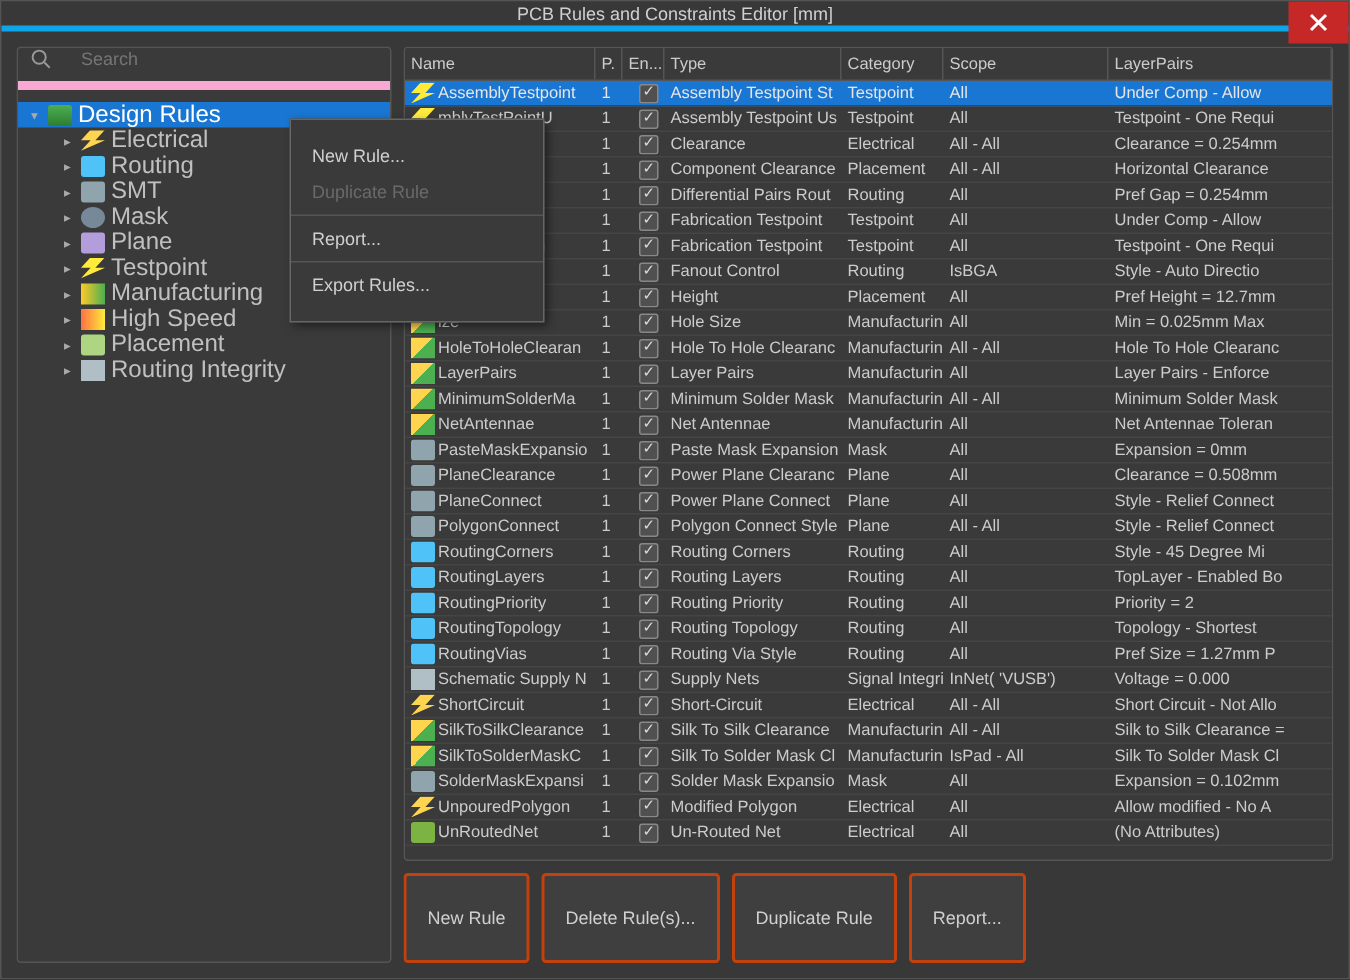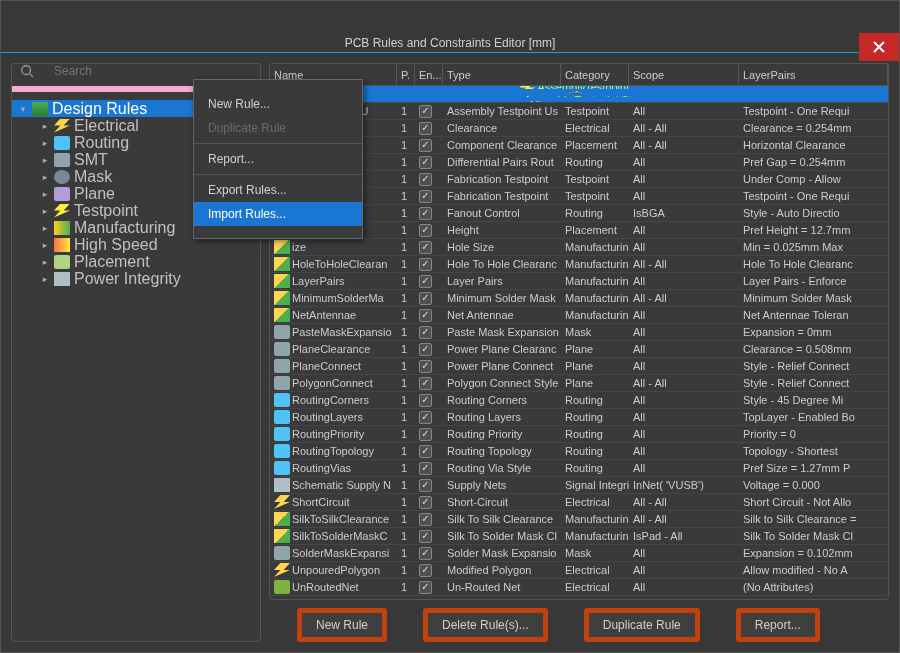--- a/index.html
+++ b/index.html
@@ -19,22 +19,21 @@
     flex-direction: column;
     position: relative;
   }
   .titlebar {
     height: 20px;
     background: #383838;
     display: flex;
     align-items: center;
     justify-content: center;
     position: relative;
-    border-bottom: 1px solid #0ea5e9;
-    margin-top: 32px;
+    border-bottom: 4px solid #0ea5e9;
   }
   .titlebar .title {
     color: #d0d0d0;
     font-size: 12px;
   }
   .close-btn {
     position: absolute;
     right: 0;
     top: 0;
     width: 40px;
@@ -152,25 +151,25 @@
   }
   .grid-header .col { border-right: 1px solid #555; padding: 0 4px; height:100%; display:flex; align-items:center;}
   .grid-body {
     flex: 1;
     overflow: hidden;
   }
   .grid-row {
     border-bottom: 1px solid #454545;
     color: #ccc;
   }
-  .grid-row.selected { background: #1976d2; color: #bef264; flex-direction: column; }
+  .grid-row.selected { background: #1976d2; color: #e5e5e5; }
   .col { overflow: hidden; white-space: nowrap; text-overflow: clip; padding: 0 4px;}
   .c-name { width: 127px; display:flex; align-items:center; gap:2px;}
   .c-p { width: 18px; }
-  .c-en { width: 28px; text-align:left;}
+  .c-en { width: 28px; text-align:right;}
   .c-type { width: 118px; }
   .c-cat { width: 68px; }
   .c-scope { width: 110px; }
   .c-attr { flex: 1; }
   .chk {
     width: 13px; height: 13px;
     border: 1px solid #888;
     background: #505050;
     display: inline-flex;
     align-items: center;
@@ -189,27 +188,26 @@
     display:inline-flex;align-items:center;justify-content:center;
     flex-shrink:0;
   }
   .toolbar-row {
     display: flex;
     gap: 8px;
     padding: 2px 0 0 0;
   }
   .btn {
     background: #3f3f3f;
-    border: 5px solid #c2410c;
+    border: 2px solid #c2410c;
     color: #d0d0d0;
     font-size: 12px;
-    padding: 5px 14px;
+    padding: 21px 14px;
     border-radius: 3px;
     cursor: pointer;
-    margin-left: 28px;
   }
   .btn.primary { border-color: #888; }
   .footer {
     display: flex;
     justify-content: space-between;
     align-items: center;
     padding-top: 4px;
     border-top: 1px solid #555;
     margin-top: 2px;
   }
@@ -357,21 +355,21 @@
                   <span class="ic ic-place"></span>
                 </span>
                 <span class="lbl">Placement</span>
               </div>
               <div class="tree-row">
                 <span class="indent1"></span>
                 <span class="expander">▸</span>
                 <span class="icon">
                   <span class="ic ic-sig"></span>
                 </span>
-                <span class="lbl">Power Integrity</span>
+                <span class="lbl">Routing Integrity</span>
               </div>
             </div>
         </div>
       </div>
 
       <div class="right-panel">
         <div class="grid-wrap">
           <div class="grid-header">
             <div class="col c-name">Name</div>
             <div class="col c-p">P.</div>
@@ -667,21 +665,21 @@
                   <span class="rule-icon">
                     <span class="ic ic-route"></span>
                   </span>
                   <span>RoutingPriority</span>
                 </div>
                 <div class="col c-p">1</div>
                 <div class="col c-en"><span class="chk on"></span></div>
                 <div class="col c-type">Routing Priority</div>
                 <div class="col c-cat">Routing</div>
                 <div class="col c-scope">All</div>
-                <div class="col c-attr">Priority = 0</div>
+                <div class="col c-attr">Priority = 2</div>
               </div>
               <div class="grid-row">
                 <div class="col c-name">
                   <span class="rule-icon">
                     <span class="ic ic-route"></span>
                   </span>
                   <span>RoutingTopology</span>
                 </div>
                 <div class="col c-p">1</div>
                 <div class="col c-en"><span class="chk on"></span></div>
@@ -816,16 +814,15 @@
 
   </div>
 
   <div class="context-menu" id="ctx">
       <div class="mi">New Rule...</div>
       <div class="mi disabled">Duplicate Rule</div>
       <div class="sep"></div>
       <div class="mi">Report...</div>
       <div class="sep"></div>
       <div class="mi">Export Rules...</div>
-      <div class="mi selected">Import Rules...</div>
     </div>
 
 </div>
 
 </body></html>

